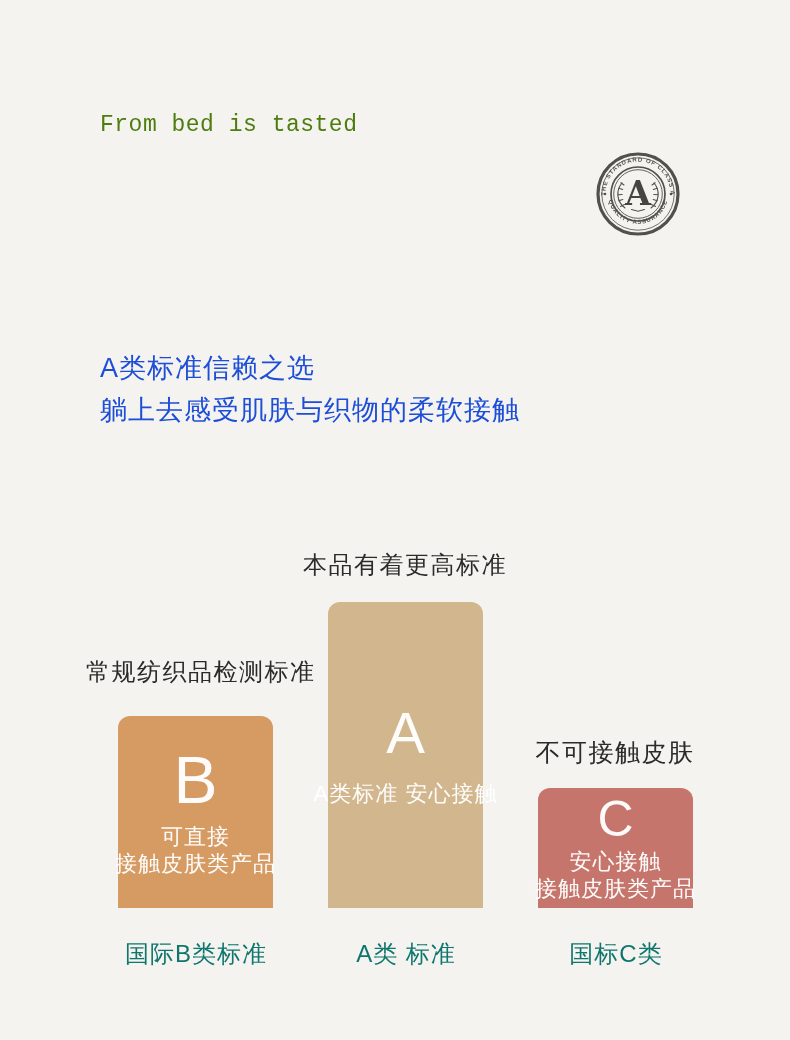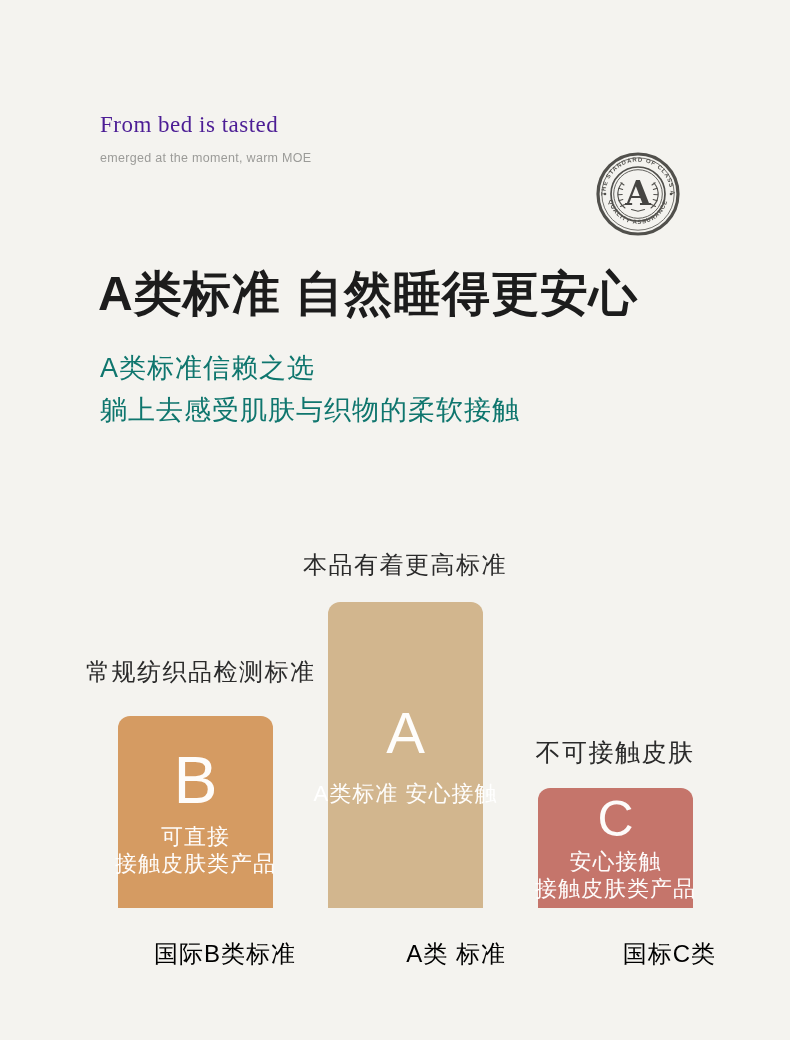--- a/index.html
+++ b/index.html
@@ -13,37 +13,37 @@
     background:#F4F3EF;
     overflow:hidden;
     margin:0 auto;
   }
   
   .brand{
     position:absolute;left:100px;top:112px;width:360px;
   }
   .brand .brand-title{
     margin:0 0 12px 0;
-    font-family:Liberation Serif, serif;
-    font-size:23px;font-weight:500;color:#4c1d95;letter-spacing:.5px;
+    font-family:Liberation Mono, monospace;
+    font-size:23px;font-weight:500;color:#4d7c0f;letter-spacing:.5px;
   }
   .brand .brand-sub{
     margin:0;font-size:12.5px;line-height:17px;color:#9B9B98;letter-spacing:.3px;
   }
   .stamp{
     position:absolute;left:594px;top:150px;width:88px;height:88px;opacity:.88;
   }
   
   .hero-title{
     position:absolute;left:98px;top:262px;margin:0;
     font-size:48px;font-weight:700;color:#1C1C1C;letter-spacing:1px;white-space:nowrap;
   }
   .hero-line{
     position:absolute;left:100px;margin:0;
-    font-size:27px;color:#0f766e;letter-spacing:1px;white-space:nowrap;
+    font-size:27px;color:#1d4ed8;letter-spacing:1px;white-space:nowrap;
   }
   .hero-line-1{top:350px;}
   .hero-line-2{top:392px;}
   
   .chart{position:absolute;left:0;top:0;width:790px;height:1040px;}
   .ann{position:absolute;color:#2B2B2B;letter-spacing:1.5px;white-space:nowrap;}
   .ann-a{left:285px;top:549px;width:240px;text-align:center;font-size:24px;}
   .ann-b{left:86px;top:656px;font-size:24px;}
   .ann-c{left:525px;top:736px;width:180px;text-align:center;font-size:25px;}
   .bar{
@@ -54,38 +54,37 @@
   }
   .bar .bar-line{font-size:22px;line-height:27px;letter-spacing:1px;white-space:nowrap;}
   .bar .bar-letter{line-height:1;}
   .bar-b{left:118px;top:716px;height:192px;}
   .bar-a{left:328px;top:602px;height:306px;}
   .bar-c{left:538px;top:788px;height:120px;}
   .bar-b .bar-letter{font-size:66px;margin-bottom:10px;}
   .bar-a .bar-letter{font-size:58px;margin-bottom:18px;}
   .bar-c .bar-letter{font-size:50px;margin-bottom:4px;}
   .xlabel{
-    position:absolute;top:938px;width:200px;text-align:right;
-    font-size:24px;color:#000000;letter-spacing:1px;white-space:nowrap;
+    position:absolute;top:938px;width:200px;text-align:center;
+    font-size:24px;color:#0f766e;letter-spacing:1px;white-space:nowrap;
   }
   .xlabel-b{left:96px;}
   .xlabel-a{left:306px;}
   .xlabel-c{left:516px;}
   
   .stamp svg text{font-family:"Liberation Sans",sans-serif;}
   .stamp .stamp-letter{font-family:"DejaVu Serif","Liberation Serif",serif;}
 </style>
 </head>
 <body>
 
 <div class="page">
 
   <div class="brand">
     <h1 class="brand-title">From bed is tasted</h1>
-    <p class="brand-sub">emerged at the moment, warm MOE</p>
   </div>
 
   <div class="stamp">
     <svg width="88" height="88" viewBox="0 0 88 88">
       <g stroke="#3B3A36" fill="none">
         <circle cx="44" cy="44" r="40" stroke-width="3.2"></circle>
         <circle cx="44" cy="44" r="36.2" stroke-width="0.8"></circle>
         <circle cx="44" cy="44" r="27" stroke-width="1.7"></circle>
         <circle cx="44" cy="44" r="24.3" stroke-width="0.9"></circle>
       </g>
@@ -112,21 +111,20 @@
         <path d="M59.2 49.5 L63.2 50.8"></path>
         <path d="M59.8 44.5 L63.8 44.7"></path>
         <path d="M59.4 39.5 L63.2 38.2"></path>
         <path d="M58 35 L61.2 32.8"></path>
         <path d="M37.5 59.5 L44 61.3 L50.5 59.5"></path>
       </g>
       <text x="44" y="54.5" font-size="33" font-weight="bold" text-anchor="middle" class="stamp-letter" fill="#2F2E2B">A</text>
     </svg>
   </div>
 
-  <h2 class="hero-title">A类标准 自然睡得更安心</h2>
   <p class="hero-line hero-line-1">A类标准信赖之选</p>
   <p class="hero-line hero-line-2">躺上去感受肌肤与织物的柔软接触</p>
 
   <div class="chart">
 
     <div class="ann ann-a">本品有着更高标准</div>
     <div class="ann ann-c">不可接触皮肤</div>
     <div class="ann ann-b">常规纺织品检测标准</div>
 
     <div class="bar bar-b" style="background-color: rgb(213, 155, 98);">

